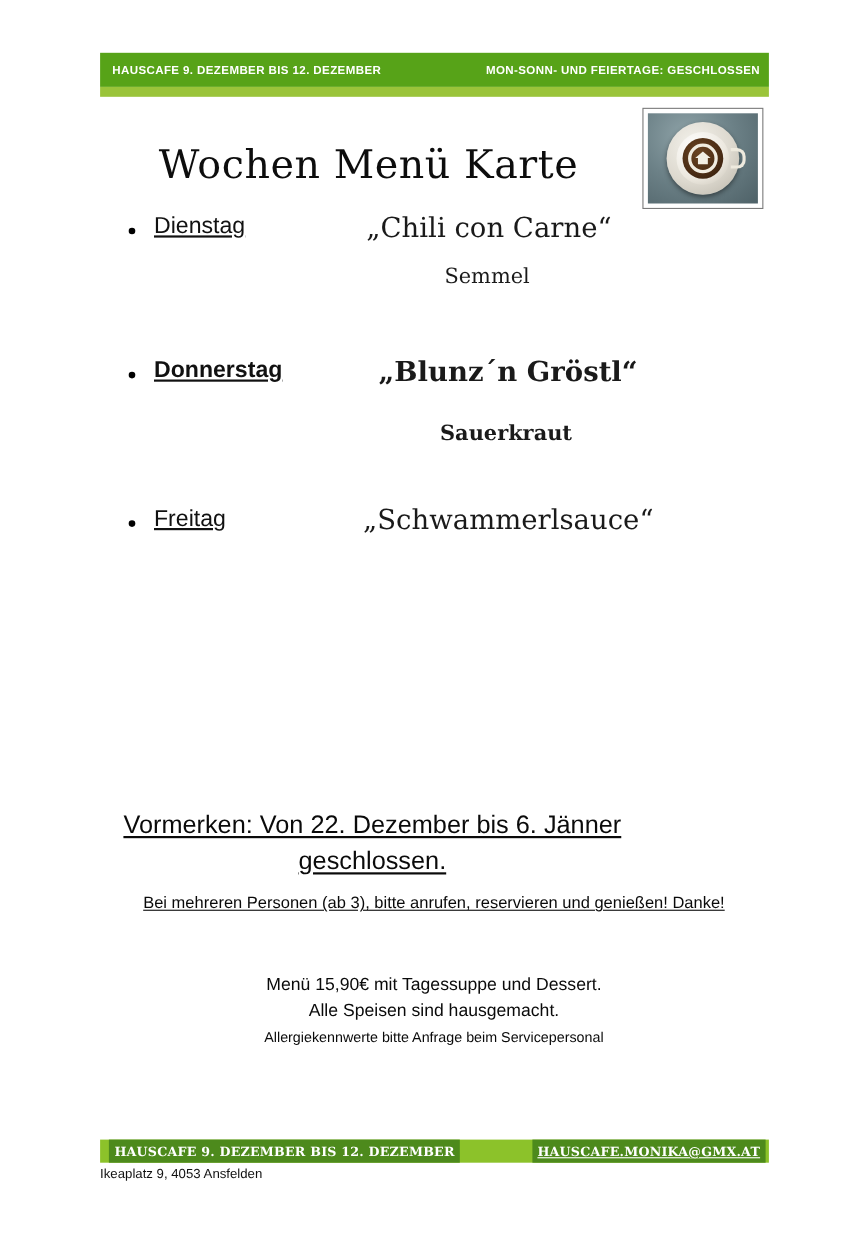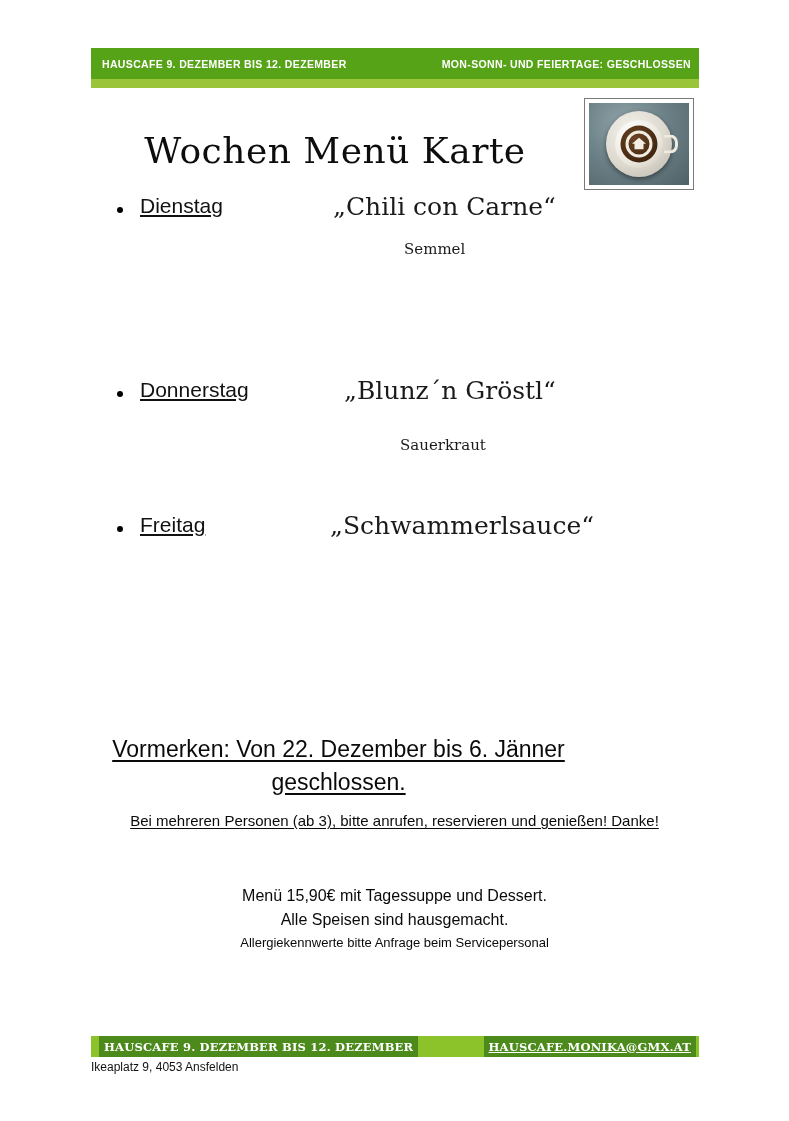--- a/index.html
+++ b/index.html
@@ -174,21 +174,21 @@
     position: absolute;
     top: -2px;
     font-family: "DejaVu Serif", serif;
     font-size: 25px;
     color: #1a1a1a;
     white-space: nowrap;
   }
   .side {
     position: absolute;
     font-family: "DejaVu Serif", serif;
-    font-size: 15px;
+    font-size: 19px;
     color: #1a1a1a;
     white-space: nowrap;
     text-align: right;
   }
 
   
   .notice {
     position: absolute;
     left: 0; top: 733px;
     width: 677px;
@@ -316,21 +316,21 @@
         <span class="bullet"></span>
         <span class="day">Dienstag</span>
         <span class="dish" style="left:333px;">„Chili con Carne“</span>
       </div>
       <div style="position:relative;height:42px;">
         <span class="side" style="left:404px;top:8px;">Semmel</span>
       </div>
     </div>
 
 
-    <div class="menu-item" style="margin-top:104px;">
+    <div class="menu-item" style="margin-top:51px;font-weight:bold;">
       <div class="menu-row">
         <span class="bullet"></span>
         <span class="day">Donnerstag</span>
         <span class="dish" style="left:344px;">„Blunz´n Gröstl“</span>
       </div>
       <div style="position:relative;height:42px;">
         <span class="side" style="left:400px;top:20px;">Sauerkraut</span>
       </div>
     </div>
 

